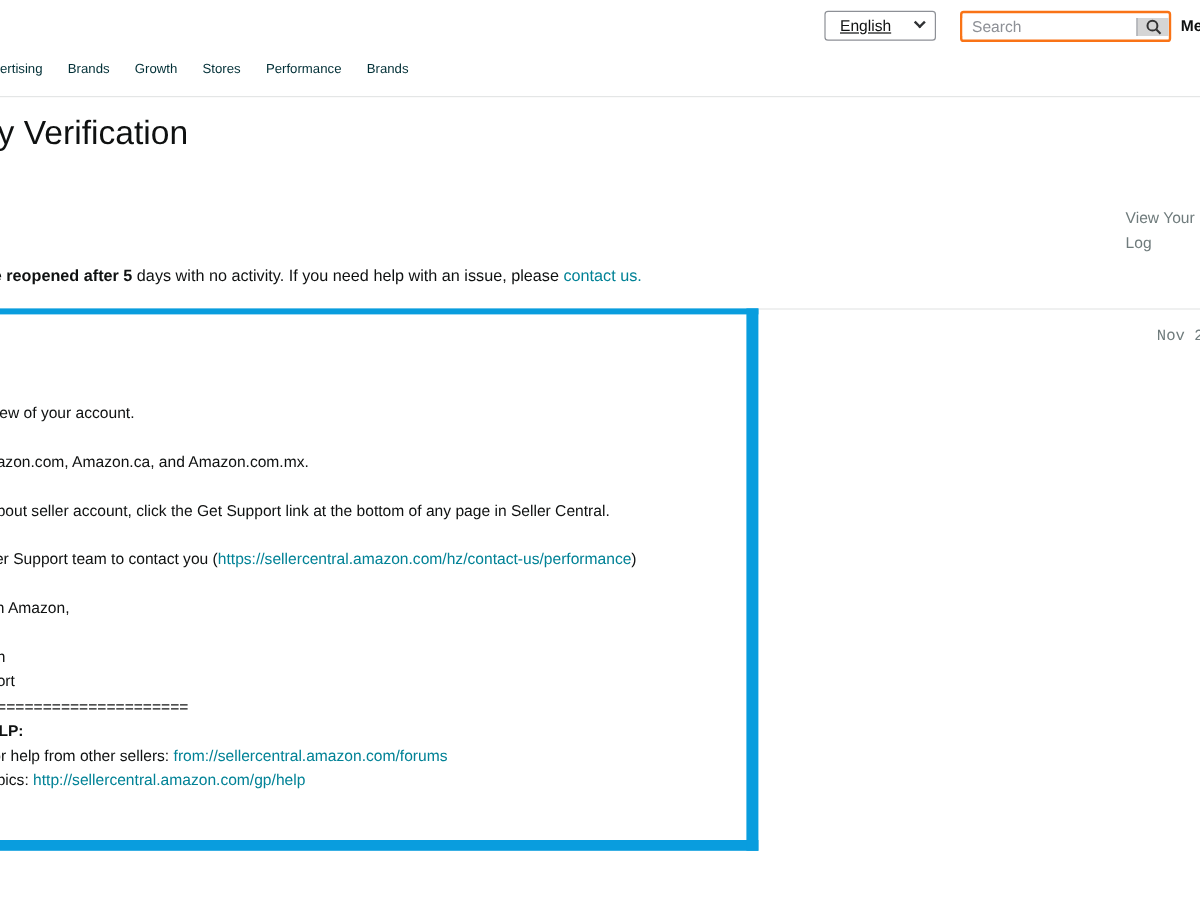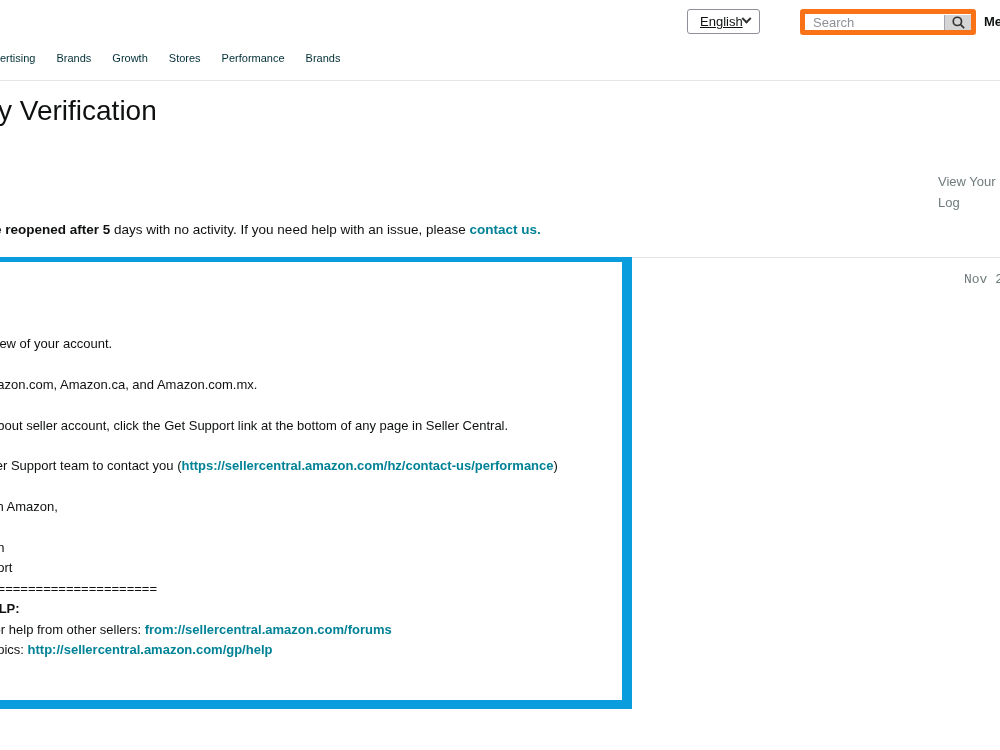--- a/index.html
+++ b/index.html
@@ -7,34 +7,34 @@
   body {
     position:relative;
     overflow:hidden;
     background:#ffffff;
     font-family:"Liberation Sans", sans-serif;
     color:#0f1111;
   }
 
   
   .lang-select {
-    position:absolute; left:687px; top:9px; width:73px; height:25px;
+    position:absolute; left:687px; top:9px; width:93px; height:25px;
     border:1px solid #8d9096; border-radius:3px; background:#fff;
     display:flex; align-items:center; padding:0 9px 0 12px;
     font-size:13px; cursor:pointer;text-decoration:underline;
   }
   .lang-select .chev {
     margin-left:auto; width:7px; height:7px;
     border-right:2px solid #2f3133; border-bottom:2px solid #2f3133;
     transform:rotate(45deg) translate(-2px,-2px);
   }
   .search-wrap {
     position:absolute; left:800px; top:9px; width:176px; height:26px;
-    border:5px solid #f97316; border-radius:3px; background:#fff;
-    display:flex; align-items:flex-end; overflow:hidden;
+    border:2px solid #f97316; border-radius:3px; background:#fff;
+    display:flex; align-items:center; overflow:hidden;
   }
   .search-wrap input {
     flex:1; border:none; outline:none; padding:0 8px;
     font-family:"Liberation Sans", sans-serif; font-size:13px; color:#0f1111;
     min-width:0;
   }
   .search-wrap input::placeholder { color:#8d9096; }
   .search-btn {
     width:27px; background:#d5d5d5; border:none; border-left:1px solid #a2a6ac;
     display:flex; align-items:center; justify-content:center; cursor:pointer;
@@ -65,21 +65,21 @@
   
   .view-log {
     position:absolute; left:938px; top:171px; width:70px;
     font-size:13px; line-height:21px; color:#6f7b7c; cursor:pointer; white-space:nowrap;
   }
   .notice {
     position:absolute; left:-6px; top:222px;
     font-size:13.5px; color:#0f1111; white-space:nowrap;
   }
   .notice b { font-weight:700; }
-  a.tlink { color:#008296; text-decoration:none; cursor:pointer;font-weight:bold; }
+  a.tlink { color:#008296; text-decoration:none; cursor:pointer; }
 
   .msg-date {
     position:absolute; left:964px; top:272px;
     font-size:13px; color:#6f7b7c; white-space:nowrap;font-family:Liberation Mono, monospace;
   }
 
   
   .msg-box {
     position:absolute; left:-10px; top:257px; width:642px; height:452px;
     border-top:5px solid #099dde; border-right:10px solid #099dde;

